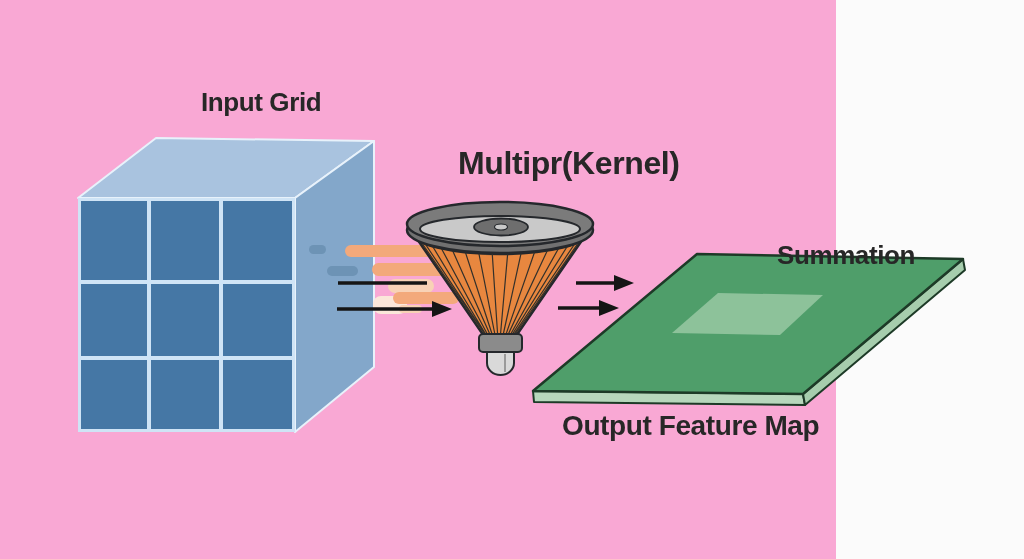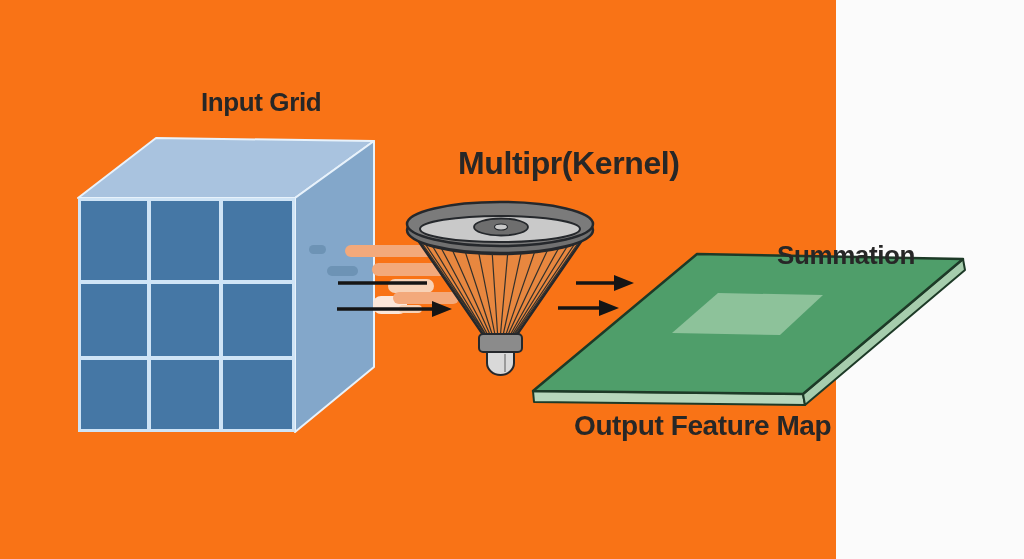--- a/index.html
+++ b/index.html
@@ -3,35 +3,35 @@
 <meta charset="utf-8">
 <style>
   html,body{margin:0;padding:0;}
   body{
     width:1024px;height:559px;
     background:#fbfbfb;
     font-family:"Liberation Sans", sans-serif;
     overflow:hidden;
   }
   .canvas{
-    position:relative;width:836px;height:559px;background:#f97316;
+    position:relative;width:836px;height:559px;background:#f9a8d4;
   }
   .canvas svg{position:absolute;left:0;top:0;}
   .diagram-label{
     position:absolute;
     font-weight:700;
     color:#272727;
     letter-spacing:-0.4px;
     white-space:nowrap;
     line-height:1;
   }
   .lbl-input{left:201px;top:89px;font-size:26px;}
   .lbl-kernel{left:458px;top:147px;font-size:32px;}
   .lbl-summation{left:777px;top:212px;font-size:26px;margin-top:30px;}
-  .lbl-output{left:562px;top:412px;font-size:28px;margin-left:12px;}
+  .lbl-output{left:562px;top:412px;font-size:28px;}
 </style>
 </head>
 <body>
 
 <div class="canvas">
 
   <svg width="1024" height="559" viewBox="0 0 1024 559">
 
     <g>
 

